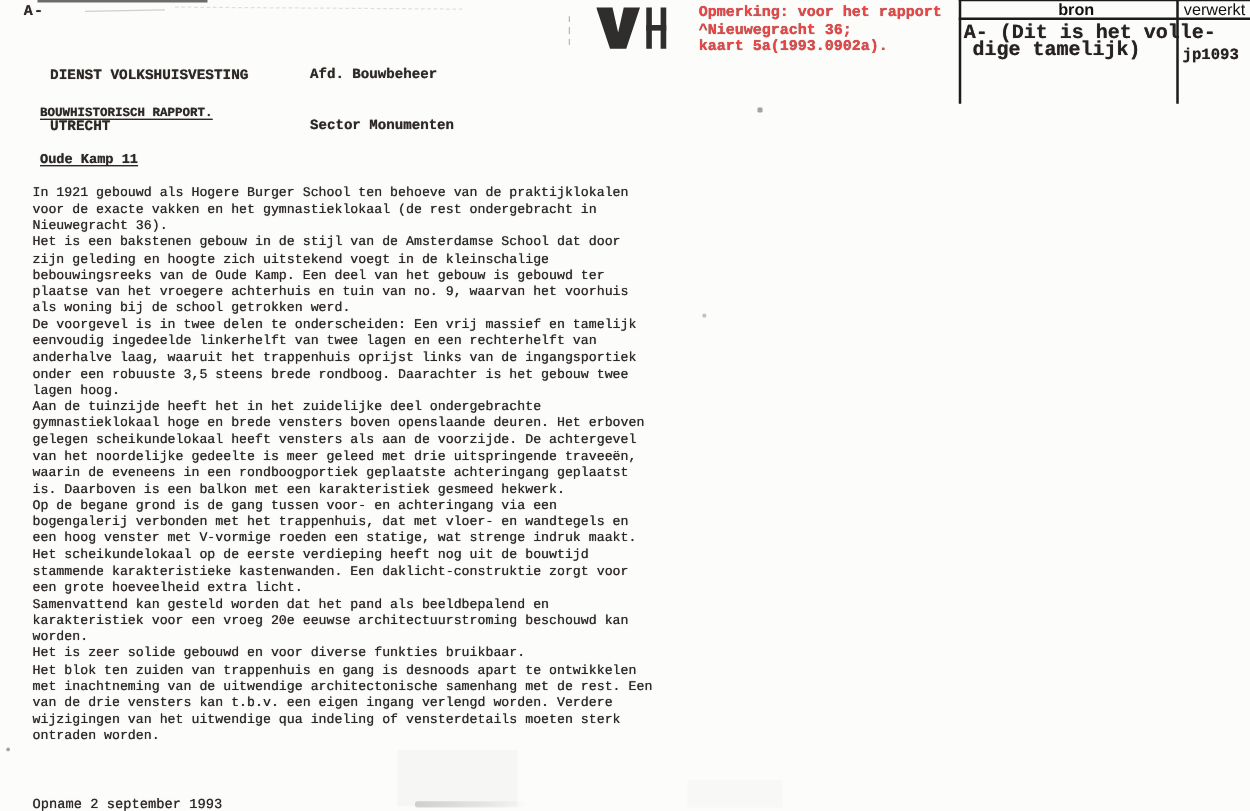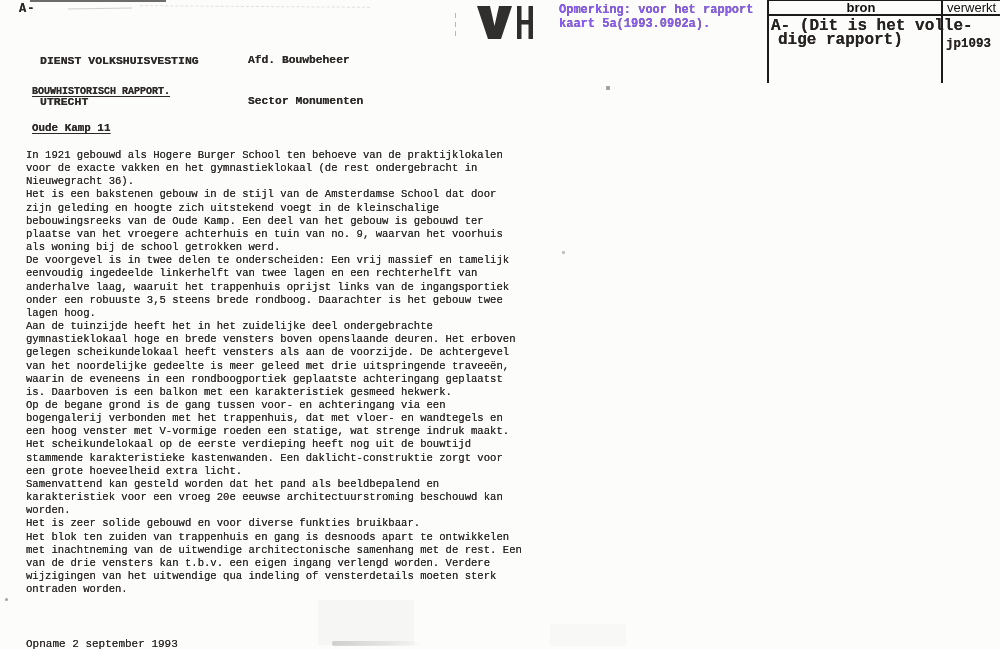--- a/index.html
+++ b/index.html
@@ -15,21 +15,21 @@
   .abs{position:absolute;}
 
   .corner-mark{left:19px;top:2px;font-size:12px;font-weight:700;letter-spacing:1px;}
   .agency{left:40px;top:27px;font-size:11.5px;font-weight:700;line-height:13.5px;}
   .dept{left:248px;top:27px;font-size:11.3px;font-weight:700;line-height:13.5px;}
 
   .vh-logo{left:477px;top:5px;width:58px;height:36px;}
   .fold-dash{left:455px;top:13px;width:1px;height:25px;
     background:repeating-linear-gradient(#9a9a98 0 5px,transparent 5px 9px);opacity:.7;}
 
-  .note{left:559px;top:4px;font-size:12px;font-weight:700;line-height:13.7px;color:#8b5cf6;}
+  .note{left:559px;top:4px;font-size:12px;font-weight:700;line-height:13.7px;color:#ef4444;}
 
   
   .tbl-line{background:#1b1b1b;}
   .tbl-left{left:767px;top:0;width:2px;height:83px;}
   .tbl-div{left:941px;top:0;width:2px;height:83px;}
   .tbl-top{left:767px;top:0;width:233px;height:1px;}
   .tbl-header-underline{left:767px;top:14px;width:233px;height:2px;}
   .hdr-bron{left:769px;top:0;width:184px;text-align:center;font-size:13px;font-weight:700;color:#111;}
   .hdr-verwerkt{left:947px;top:0;font-size:13px;font-weight:400;color:#111;}
   .bron-cell{left:771px;top:19px;font-size:16px;font-weight:700;line-height:14px;color:#262220;}
@@ -93,30 +93,30 @@
     <svg width="58" height="36" viewBox="0 0 58 36" xmlns="http://www.w3.org/2000/svg">
       <g fill="#1f1d1b" opacity="0.92">
         <polygon points="0,1 13,1 17.5,21 22,1 35,1 24,34 11,34"></polygon>
         <rect x="40" y="1" width="4.5" height="33"></rect>
         <rect x="51.5" y="1" width="4.5" height="33"></rect>
         <rect x="40" y="15" width="16" height="4.5"></rect>
       </g>
     </svg>
   </div>
 
-  <div class="abs mono note"><div class="note-line">Opmerking: voor het rapport</div><div class="note-line">kaart 5a(1993.0902a).</div></div>
+  <div class="abs mono note"><div class="note-line">Opmerking: voor het rapport</div><div class="note-line">^Nieuwegracht 36;</div><div class="note-line">kaart 5a(1993.0902a).</div></div>
 
   <div>
     <div class="abs tbl-line tbl-top"></div>
     <div class="abs tbl-line tbl-left"></div>
     <div class="abs tbl-line tbl-div"></div>
     <div class="abs tbl-line tbl-header-underline"></div>
     <div class="abs sans hdr-bron">bron</div>
     <div class="abs sans hdr-verwerkt">verwerkt</div>
-    <div class="abs mono bron-cell"><div class="cell-line">A- (Dit is het volle-</div><div class="cell-line">dige rapport)</div></div>
+    <div class="abs mono bron-cell"><div class="cell-line">A- (Dit is het volle-</div><div class="cell-line">dige tamelijk)</div></div>
     <div class="abs mono verwerkt-cell">jp1093</div>
   </div>
 
   <div class="abs mono title">BOUWHISTORISCH RAPPORT.</div>
   <div class="abs mono subject">Oude Kamp 11</div>
 
   <div class="abs mono body-text"><div class="bline">In 1921 gebouwd als Hogere Burger School ten behoeve van de praktijklokalen</div><div class="bline">voor de exacte vakken en het gymnastieklokaal (de rest ondergebracht in</div><div class="bline">Nieuwegracht 36).</div><div class="bline">Het is een bakstenen gebouw in de stijl van de Amsterdamse School dat door</div><div class="bline">zijn geleding en hoogte zich uitstekend voegt in de kleinschalige</div><div class="bline">bebouwingsreeks van de Oude Kamp. Een deel van het gebouw is gebouwd ter</div><div class="bline">plaatse van het vroegere achterhuis en tuin van no. 9, waarvan het voorhuis</div><div class="bline">als woning bij de school getrokken werd.</div><div class="bline">De voorgevel is in twee delen te onderscheiden: Een vrij massief en tamelijk</div><div class="bline">eenvoudig ingedeelde linkerhelft van twee lagen en een rechterhelft van</div><div class="bline">anderhalve laag, waaruit het trappenhuis oprijst links van de ingangsportiek</div><div class="bline">onder een robuuste 3,5 steens brede rondboog. Daarachter is het gebouw twee</div><div class="bline">lagen hoog.</div><div class="bline">Aan de tuinzijde heeft het in het zuidelijke deel ondergebrachte</div><div class="bline">gymnastieklokaal hoge en brede vensters boven openslaande deuren. Het erboven</div><div class="bline">gelegen scheikundelokaal heeft vensters als aan de voorzijde. De achtergevel</div><div class="bline">van het noordelijke gedeelte is meer geleed met drie uitspringende traveeën,</div><div class="bline">waarin de eveneens in een rondboogportiek geplaatste achteringang geplaatst</div><div class="bline">is. Daarboven is een balkon met een karakteristiek gesmeed hekwerk.</div><div class="bline">Op de begane grond is de gang tussen voor- en achteringang via een</div><div class="bline">bogengalerij verbonden met het trappenhuis, dat met vloer- en wandtegels en</div><div class="bline">een hoog venster met V-vormige roeden een statige, wat strenge indruk maakt.</div><div class="bline">Het scheikundelokaal op de eerste verdieping heeft nog uit de bouwtijd</div><div class="bline">stammende karakteristieke kastenwanden. Een daklicht-construktie zorgt voor</div><div class="bline">een grote hoeveelheid extra licht.</div><div class="bline">Samenvattend kan gesteld worden dat het pand als beeldbepalend en</div><div class="bline">karakteristiek voor een vroeg 20e eeuwse architectuurstroming beschouwd kan</div><div class="bline">worden.</div><div class="bline">Het is zeer solide gebouwd en voor diverse funkties bruikbaar.</div><div class="bline">Het blok ten zuiden van trappenhuis en gang is desnoods apart te ontwikkelen</div><div class="bline">met inachtneming van de uitwendige architectonische samenhang met de rest. Een</div><div class="bline">van de drie vensters kan t.b.v. een eigen ingang verlengd worden. Verdere</div><div class="bline">wijzigingen van het uitwendige qua indeling of vensterdetails moeten sterk</div><div class="bline">ontraden worden.</div></div>
 
   <div class="abs mono footer">
     <div>Opname 2 september 1993</div>

